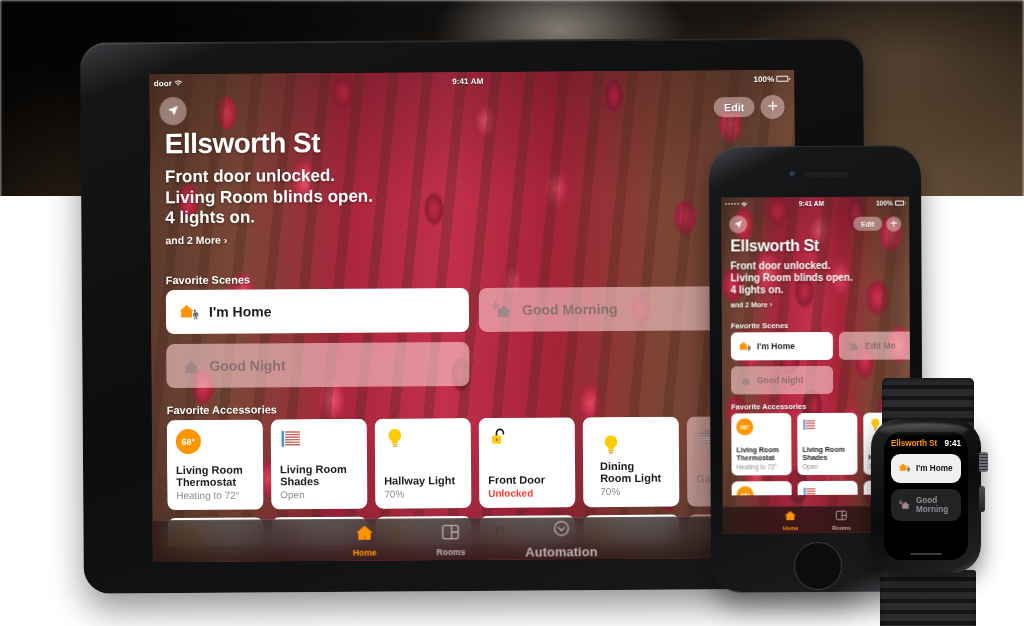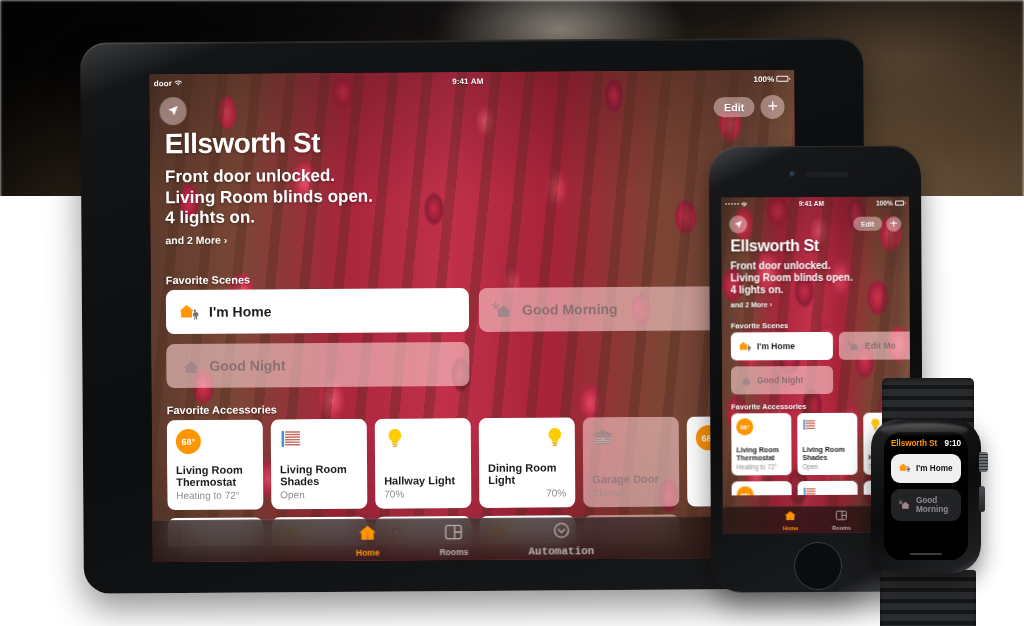--- a/index.html
+++ b/index.html
@@ -401,21 +401,32 @@
         <div class="a-ico" style="height:26px;">
                   <svg viewBox="0 0 24 28" width="22" height="22">
         <path d="M12 2a8 8 0 0 0-4.6 14.5c.7.6 1.1 1.3 1.1 2.1v1h7v-1c0-.8.4-1.5 1.1-2.1A8 8 0 0 0 12 2z" fill="#ffcc00"></path>
         <rect x="8.5" y="20.2" width="7" height="1.8" rx=".9" fill="#e0a800"></rect>
         <rect x="9.4" y="23" width="5.2" height="1.8" rx=".9" fill="#e0a800"></rect>
       </svg>
                 </div>
         <div class="a-name" style="font-size:11px;margin-top:auto;">Hallway Light</div>
         <div class="a-state " style="font-size:10px;margin-top:1px;">70%</div>
       </div>
-              <div class="acc on" style="padding:9px;align-items:flex-end;">
+              <div class="acc on" style="padding:9px;">
+        <div class="a-ico" style="height:26px;">
+                  <svg viewBox="0 0 24 28" width="22" height="22">
+        <path d="M9 11V7.6a4.4 4.4 0 0 1 8.8 0V9" fill="none" stroke="#1c1c1e" stroke-width="2.1" stroke-linecap="round"></path>
+        <rect x="3.4" y="11" width="11.6" height="10.6" rx="2.2" fill="#ffcc00"></rect>
+        <rect x="8.2" y="14.6" width="2" height="3.6" rx="1" fill="#8a6a00"></rect>
+      </svg>
+                </div>
+        <div class="a-name" style="font-size:11px;margin-top:auto;">Front Door</div>
+        <div class="a-state alert" style="font-size:10px;margin-top:1px;">Unlocked</div>
+      </div>
+              <div class="acc on" style="padding:17px;">
         <div class="a-ico" style="height:26px;">
                   <svg viewBox="0 0 24 28" width="22" height="22">
         <path d="M12 2a8 8 0 0 0-4.6 14.5c.7.6 1.1 1.3 1.1 2.1v1h7v-1c0-.8.4-1.5 1.1-2.1A8 8 0 0 0 12 2z" fill="#ffcc00"></path>
         <rect x="8.5" y="20.2" width="7" height="1.8" rx=".9" fill="#e0a800"></rect>
         <rect x="9.4" y="23" width="5.2" height="1.8" rx=".9" fill="#e0a800"></rect>
       </svg>
                 </div>
         <div class="a-name" style="font-size:11px;margin-top:auto;">Dining Room Light</div>
         <div class="a-state " style="font-size:10px;margin-top:1px;">70%</div>
       </div>
@@ -517,21 +528,21 @@
         <rect x="3" y="3.5" width="20" height="17" rx="2.6"></rect>
         <path d="M14.5 3.5v17M14.5 12h8.5"></path>
       </svg></span>
       <span class="t-lbl" style="font-size:8.5px;">Rooms</span>
     </div>
               <div class="tab ">
       <span><svg viewBox="0 0 26 24" width="20" height="20" fill="none" stroke="#b9b0ac" stroke-width="1.7">
         <circle cx="13" cy="12" r="9"></circle>
         <path d="M8.4 10.2 13 14.8l4.6-4.6"></path>
       </svg></span>
-      <span class="t-lbl" style="font-size:11px;font-family:Liberation Mono, monospace;">Automation</span>
+      <span class="t-lbl" style="font-size:13px;">Automation</span>
     </div>
             </div>
 
         </div>
       </div>
     </div>
   </div>
 
   <div class="iphone">
     <div class="iphone-cam"></div>
@@ -733,21 +744,21 @@
   </div>
 
   <div class="watch">
     <div class="watch-band-top"></div>
     <div class="watch-band-bot"></div>
     <div class="watch-case">
       <div class="watch-screen">
         <div class="watch-ui">
           <div class="w-head">
             <div class="w-title">Ellsworth St</div>
-            <div class="w-time">9:10</div>
+            <div class="w-time">9:41</div>
           </div>
           <div class="w-list" id="watch-scenes">
               <div class="w-row on">
       <span><svg viewBox="0 0 28 24" width="13" height="13">
         <path d="M4 11 11 5l7 6v8H4z" fill="#ff9500"></path>
         <path d="M11 3.2 2.6 10.2l1.1 1.3L11 5.6l7.3 5.9 1.1-1.3z" fill="#ff9500"></path>
         <circle cx="21.6" cy="10.4" r="1.5" fill="#6b6b70"></circle>
         <path d="M21.6 12.3c-1.3 0-2.2 1-2.3 2.2l-.3 3 1.3.2.4-2.3.5 2.2-.9 3.6 1.3.3 1-3.7.9 3.7 1.3-.3-.9-3.6.5-2.2.4 2.3 1.3-.2-.3-3c-.1-1.2-1-2.2-2.3-2.2z" fill="#6b6b70"></path>
       </svg></span>
       <span class="w-lbl">I'm Home</span>

